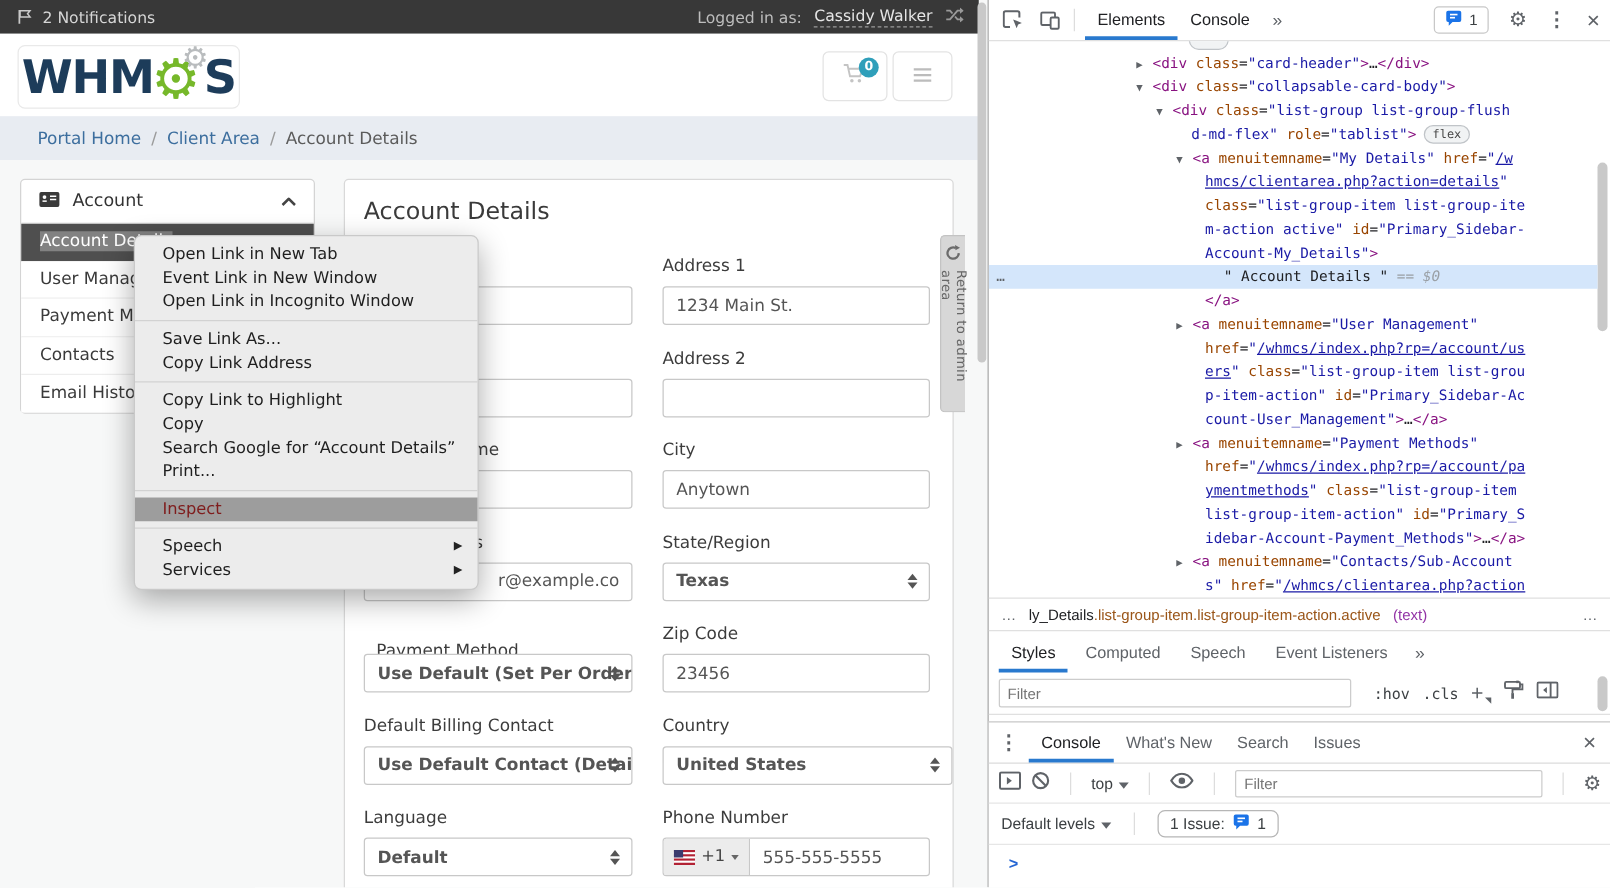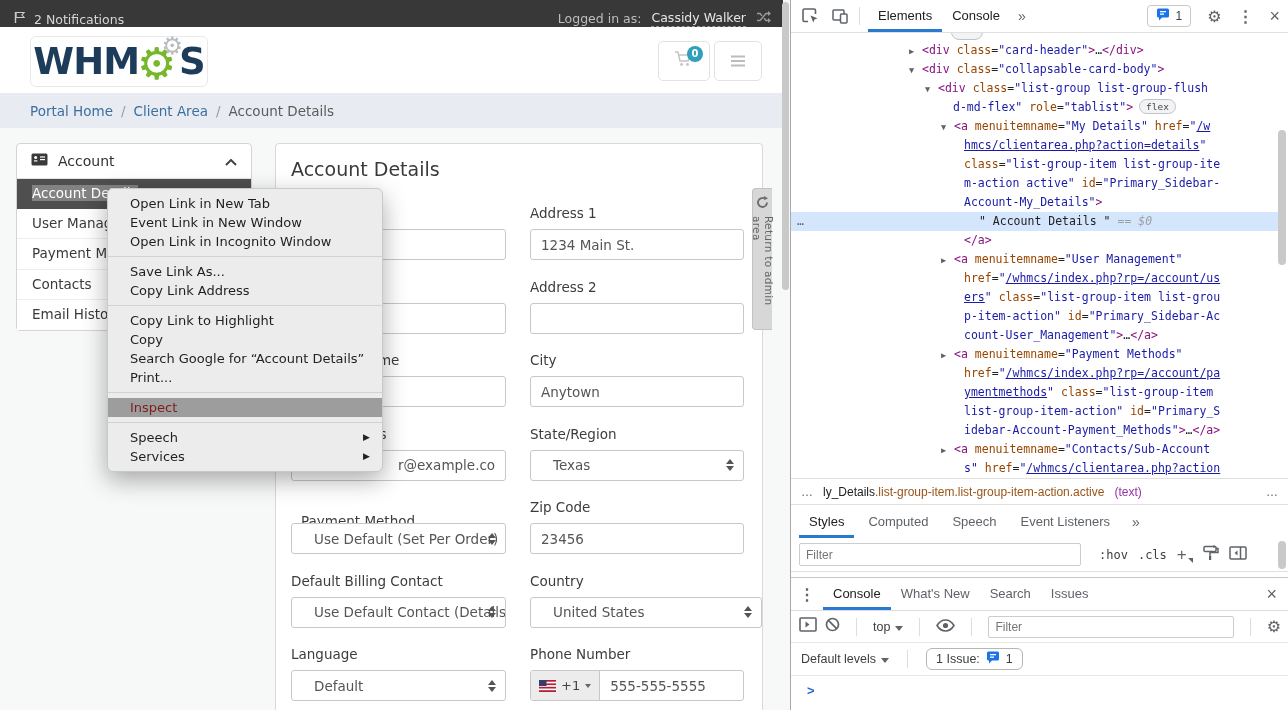--- a/index.html
+++ b/index.html
@@ -1,25 +1,25 @@
 <!DOCTYPE html>
 <html><head>
 <meta charset="utf-8">
 <style>
   html,body{margin:0;padding:0;background:#fff;}
   #stage{position:relative;width:1288px;height:710px;overflow:hidden;background:#f7f8f8;font-family:"DejaVu Sans",sans-serif;}
   .abs{position:absolute;}
 
   
   #page{left:0;top:0;width:790px;height:710px;background:#f7f8f8;}
-  #topbar{left:0;top:0;width:783px;height:27px;background:#383838;display:flex;align-items:flex-end;padding:0 12px;box-sizing:border-box;color:#d6d6d6;font-size:12.5px;}
+  #topbar{left:0;top:0;width:783px;height:27px;background:#383838;display:flex;align-items:center;padding:0 12px;box-sizing:border-box;color:#d6d6d6;font-size:12.5px;}
   #topbar .right{margin-left:auto;display:flex;align-items:center;gap:10px;}
   #user-link{color:#e6e6e6;border-bottom:1px dashed #9a9a9a;padding-bottom:1px;}
   #site-header{left:0;top:27px;width:783px;height:66px;background:#ffffff;}
-  #logo{left:30px;top:36px;width:176px;height:49px;border:1px solid #e9e9e9;border-radius:6px;background:#fff;display:flex;align-items:center;justify-content:center;}
+  #logo{left:14px;top:36px;width:176px;height:49px;border:1px solid #e9e9e9;border-radius:6px;background:#fff;display:flex;align-items:center;justify-content:center;}
   .logo-txt{font-size:37px;font-weight:bold;color:#1d3c5a;letter-spacing:-1px;line-height:1;}
   .logo-gear{position:relative;width:40px;height:44px;}
   .gear-big{position:absolute;left:-2px;top:2px;font-size:44px;line-height:44px;color:#76b82a;}
   .gear-small{position:absolute;right:-4px;top:-6px;font-size:24px;line-height:24px;color:#b9bcbe;}
   .hdr-btn{top:41px;height:38px;background:#fff;border:1px solid #e3e3e3;border-radius:5px;display:flex;align-items:center;justify-content:center;}
   #cart-btn{left:658px;width:50px;}
   #menu-btn{left:714px;width:46px;color:#b9b9b9;font-size:17px;font-weight:bold;letter-spacing:0;}
   #cart-badge{position:absolute;right:6px;top:4px;width:16px;height:16px;border-radius:50%;background:#2f9fba;color:#fff;font-size:10px;line-height:16px;text-align:center;font-weight:bold;}
   #crumbbar{left:0;top:93px;width:783px;height:35px;background:#e8ecf2;display:flex;align-items:center;padding:0 30px;box-sizing:border-box;font-size:13.5px;color:#9b9b9b;gap:8px;}
   .crumb-link{color:#3c6e9e;}
@@ -33,21 +33,21 @@
   .sb-item:last-child{border-bottom:none;}
   .sb-item.active{background:#4f4f4f;color:#fff;border-bottom:none;}
   .sb-item.active .sel{background:#828282;}
 
   
   #main-card{left:275px;top:143px;width:486px;height:600px;background:#fff;border:1px solid #d9d9d9;border-radius:4px;}
   #form-title{position:absolute;left:15px;top:14px;font-size:19px;color:#3a3a3a;}
   .f-label{position:absolute;font-size:13.5px;color:#3c3c3c;height:18px;white-space:nowrap;}
   .f-ctrl{position:absolute;height:31px;box-sizing:border-box;border:1px solid #c8c8c8;border-radius:3px;background:#fff;font-family:"DejaVu Sans",sans-serif;font-size:13.5px;color:#555;}
   input.f-ctrl{padding:0 10px;outline:none;}
-  .f-select{display:flex;align-items:center;padding:0 24px 0 22px;overflow:hidden;white-space:nowrap;}
+  .f-select{display:flex;align-items:center;padding:0 24px 0 10px;overflow:hidden;white-space:nowrap;font-weight:bold;}
   .sel-ar{position:absolute;right:9px;top:50%;margin-top:-6px;width:8px;height:12px;}
   .sel-ar i{position:absolute;left:0;width:0;height:0;border-left:4px solid transparent;border-right:4px solid transparent;}
   .sel-ar .up{top:0;border-bottom:5px solid #555;}
   .sel-ar .dn{bottom:0;border-top:5px solid #555;}
   .f-phone{display:flex;align-items:stretch;padding:0;}
   .ph-prefix{display:flex;align-items:center;gap:5px;padding:0 8px;background:#ececec;border-right:1px solid #c8c8c8;border-radius:2px 0 0 2px;font-size:13px;color:#444;}
   .ph-caret{width:0;height:0;border-left:3px solid transparent;border-right:3px solid transparent;border-top:4px solid #666;}
   .ph-val{display:flex;align-items:center;padding:0 10px;text-align:center;}
 
   

